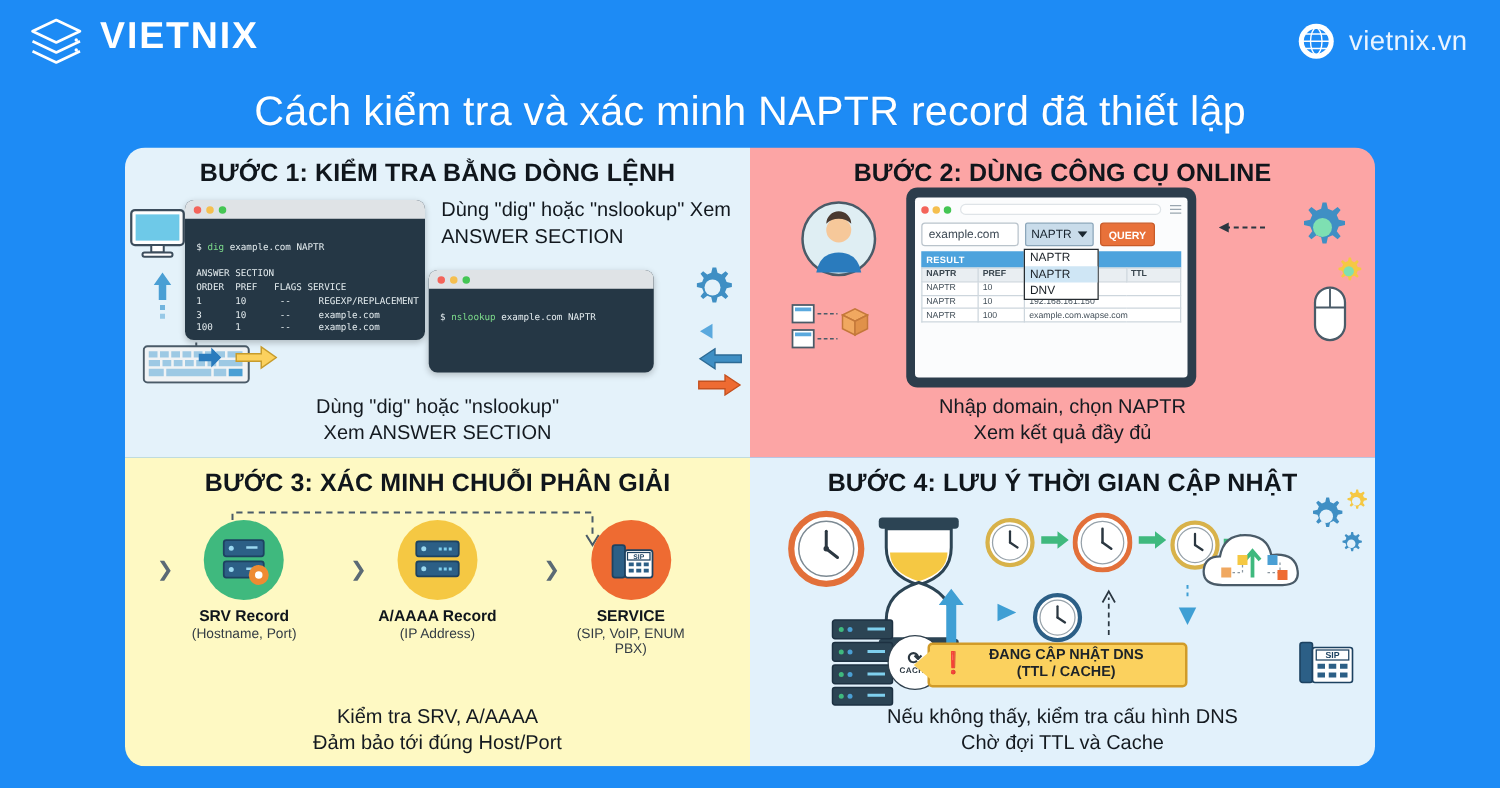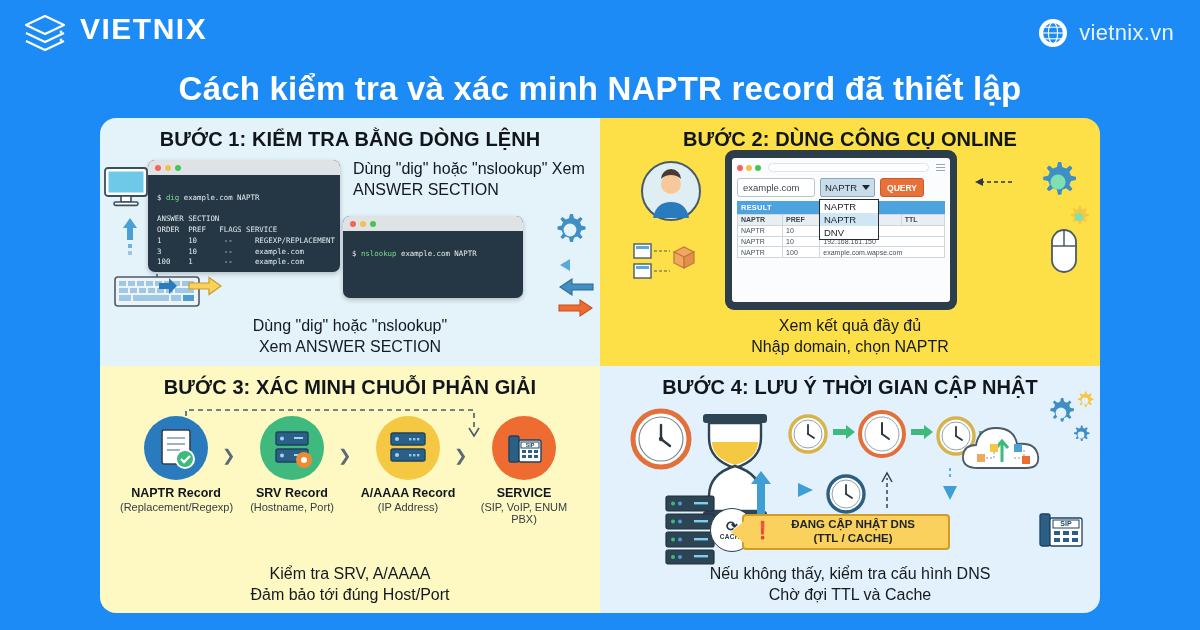--- a/index.html
+++ b/index.html
@@ -22,37 +22,37 @@
     letter-spacing: 1.5px;
   }
   .site-wrap {
     position: absolute; right: 26px; top: 18px;
     display: flex; align-items: center; gap: 11px;
   }
   .globe { width: 30px; height: 30px; }
   .site-text { color: #eaf4ff; font-size: 22px; letter-spacing: .3px; }
   .title {
     text-align: center; color: #fff;
-    font-size: 33px; font-weight: 700;
+    font-size: 33px; font-weight: 400;
     letter-spacing: .2px;
     margin-top: 2px;
     text-shadow: 0 1px 1px rgba(0,0,0,.07);
   }
   
   .grid {
     position: absolute; left: 100px; top: 118px;
     width: 1000px; height: 495px;
     border-radius: 16px; overflow: hidden;
     display: grid;
     grid-template-columns: 1fr 1fr;
     grid-template-rows: 1fr 1fr;
   }
   .panel { position: relative; overflow: hidden; }
   .p1 { background: #e4f2fa; }
-  .p2 { background: #fde047; }
+  .p2 { background: #fca5a5; }
   .p3 { background: #cfeaf8; }
   .p4 { background: #e4f2fa; }
   .p3 { background: #fef9c3; }
   .p4 { background: #e2f1fb; }
   .ptitle {
     text-align: center; font-size: 20px; font-weight: 700;
     color: #10161c; letter-spacing: .1px;
     padding-top: 10px;
   }
   .pcaption {
@@ -425,52 +425,34 @@
 
     <span class="mouse-q2">
       <svg viewBox="0 0 28 46" width="28" height="46">
         <rect x="2" y="2" width="24" height="42" rx="12" fill="#fff" stroke="#4a5b68" stroke-width="1.8"></rect>
         <path d="M14 3 V18" stroke="#4a5b68" stroke-width="1.5"></path>
         <path d="M2 18 H26" stroke="#4a5b68" stroke-width="1.5"></path>
       </svg>
     </span>
 
     <div class="pcaption">
+      <span>Nhập domain, chọn NAPTR</span>
       <span>Xem kết quả đầy đủ</span>
-      <span>Nhập domain, chọn NAPTR</span>
     </div>
   </div>
 
   <div class="panel p3">
     <div class="ptitle">BƯỚC 3: XÁC MINH CHUỖI PHÂN GIẢI</div>
 
     <svg style="position:absolute;left:82px;top:38px;" width="300" height="34">
       <path d="M4 30 V6 H292 V26" stroke="#4a5b68" stroke-width="1.6" fill="none" stroke-dasharray="5 4"></path>
       <path d="M287 24 L292 32 L297 24" stroke="#4a5b68" stroke-width="1.6" fill="none"></path>
     </svg>
 
     <div class="chain">
-      <div class="node">
-        <div class="circ c1">
-          <span>
-            <svg viewBox="0 0 64 64" width="64" height="64">
-              <rect x="18" y="14" width="28" height="34" rx="2" fill="#fff" stroke="#30404d" stroke-width="1.6"></rect>
-              <g stroke="#9bb3c4" stroke-width="2">
-                  <line x1="23" y1="22" x2="41" y2="22"></line>
-                  <line x1="23" y1="28" x2="41" y2="28"></line>
-                  <line x1="23" y1="34" x2="36" y2="34"></line>
-                </g>
-              <circle cx="41" cy="43" r="9" fill="#3fb97e" stroke="#fff" stroke-width="2"></circle>
-              <path d="M37 43 l3 3 6-6" stroke="#fff" stroke-width="2.4" fill="none"></path>
-            </svg>
-          </span>
-        </div>
-        <div class="node-t">NAPTR Record</div>
-        <div class="node-s">(Replacement/Regexp)</div>
-      </div>
       <div class="node">
         <span class="chev" style="left:-14px;">❯</span>
         <div class="circ c2">
           <span>
             <svg viewBox="0 0 64 64" width="64" height="64">
               <rect x="16" y="16" width="32" height="13" rx="2" fill="#2c5f86" stroke="#1d4261" stroke-width="1.4"></rect>
               <rect x="16" y="33" width="32" height="13" rx="2" fill="#2c5f86" stroke="#1d4261" stroke-width="1.4"></rect>
               <circle cx="22" cy="22.5" r="2" fill="#9bd8f0"></circle>
                 <circle cx="22" cy="39.5" r="2" fill="#9bd8f0"></circle>
               <g fill="#9bd8f0">

